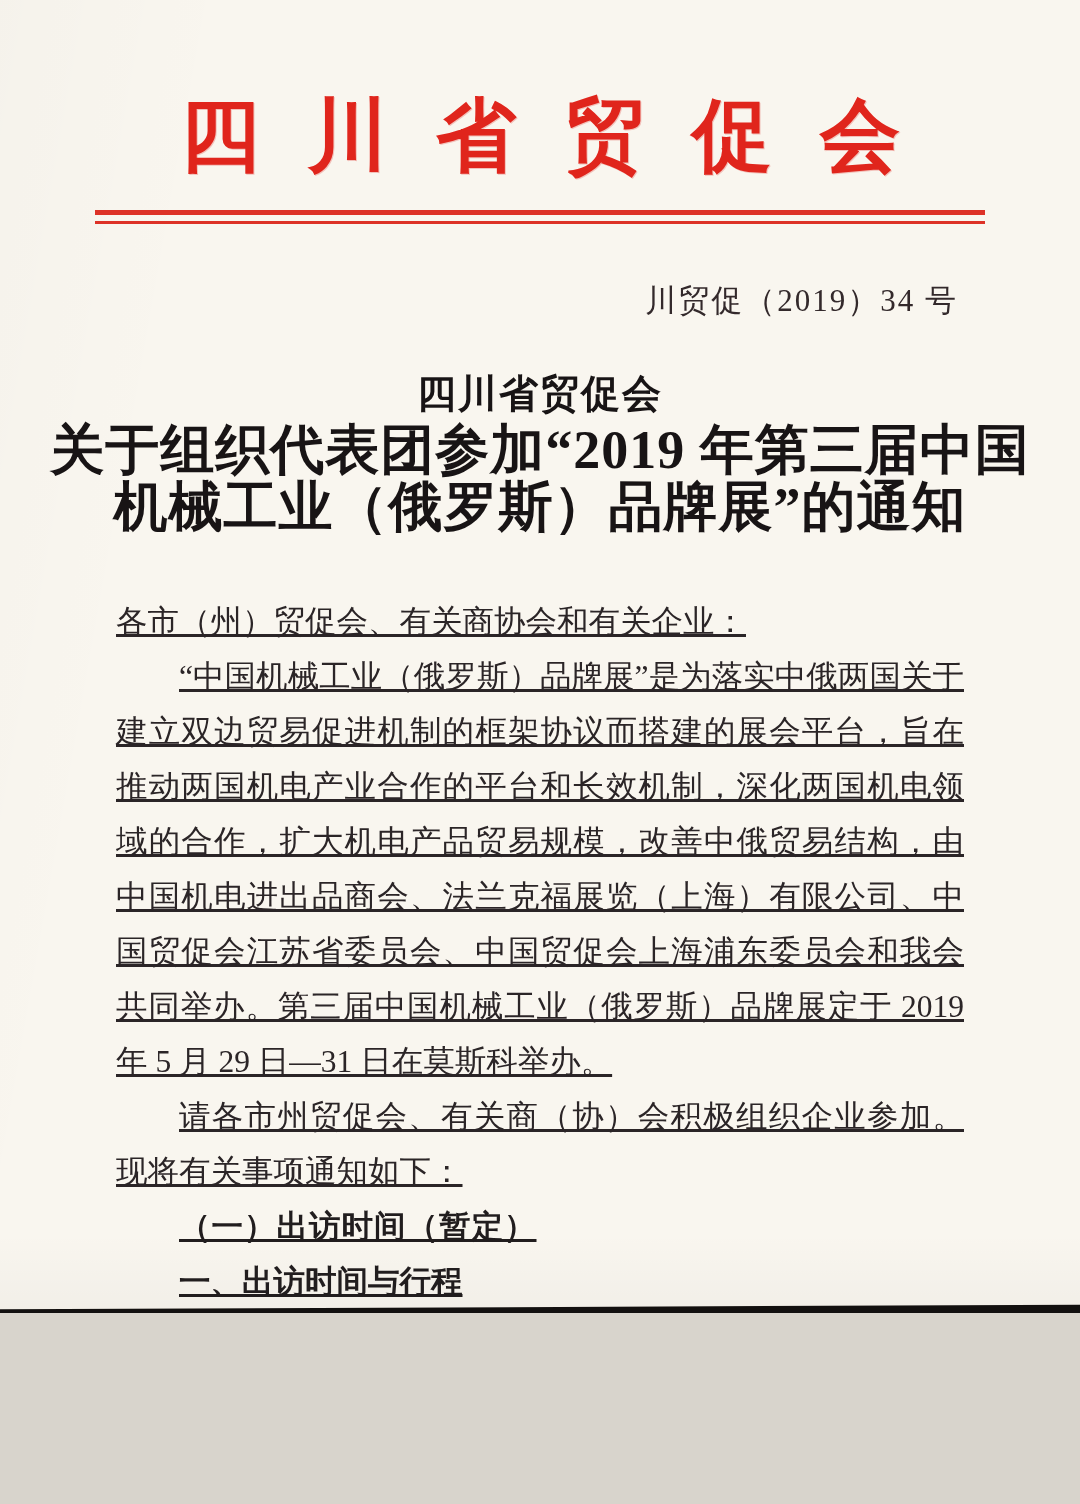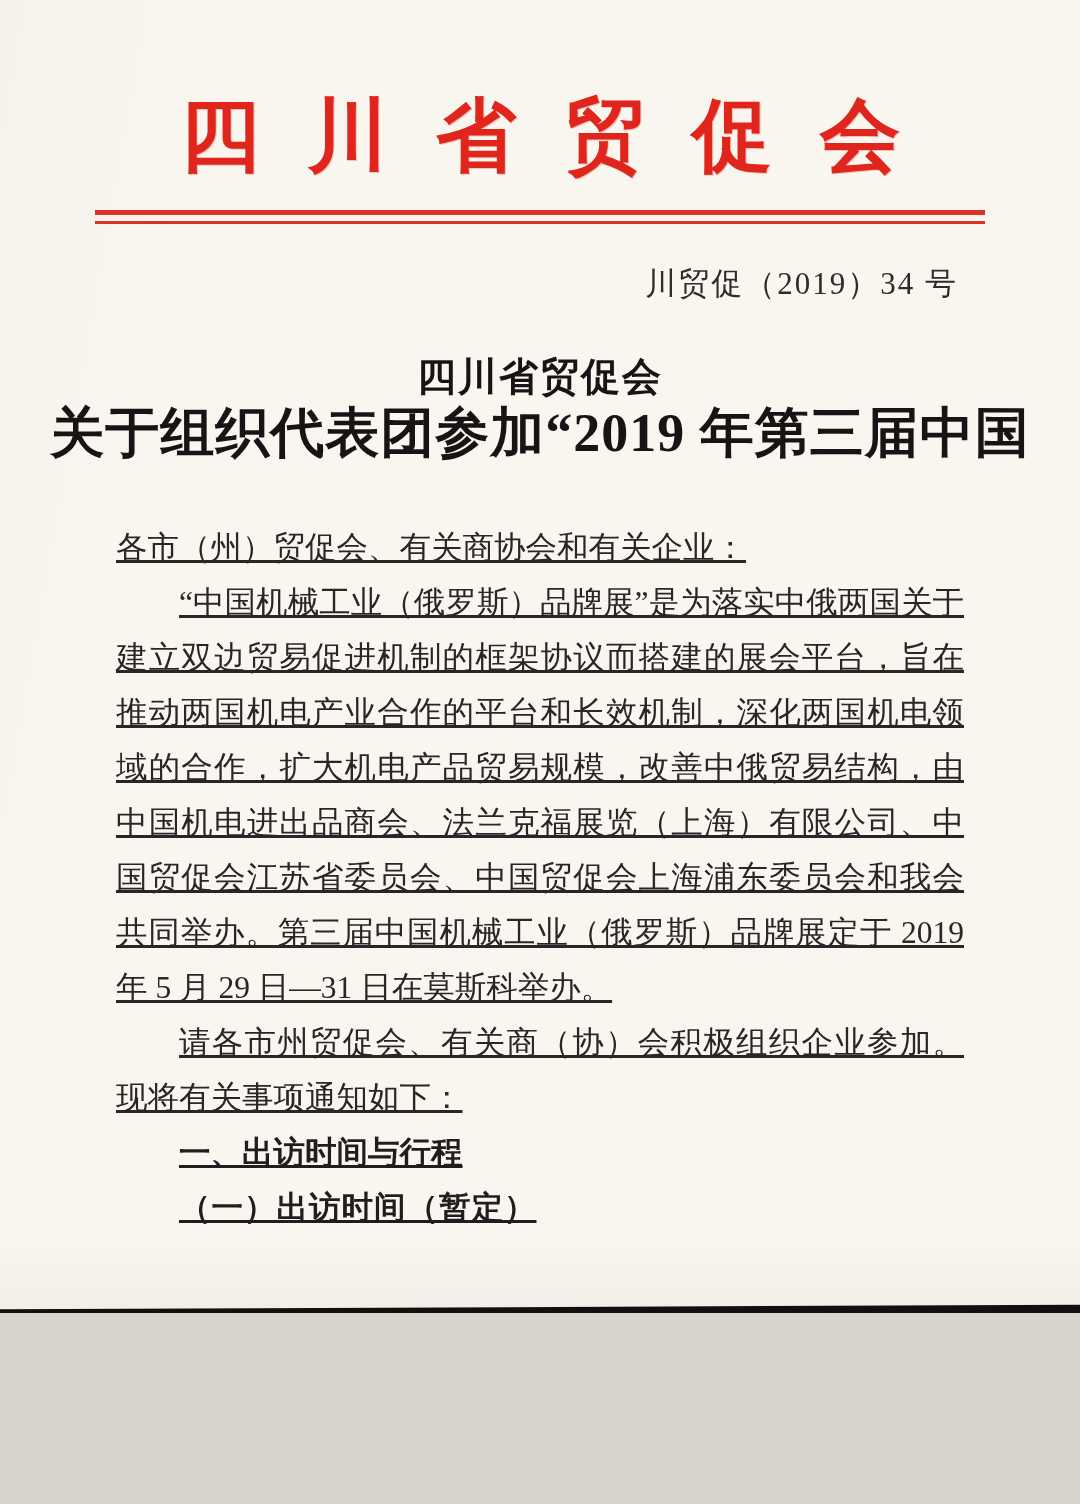--- a/index.html
+++ b/index.html
@@ -30,21 +30,21 @@
     padding-left: 48px; 
     white-space: nowrap;
     text-shadow: 1px 1px 0 rgba(224,37,28,0.25);
   }
   .rule { margin-left: 95px; width: 890px; background: var(--color-rule-red, #dd3227); }
   .rule-header-thick { margin-top: 28px; height: 5px; }
   .rule-header-thin  { margin-top: 6px;  height: 3px; }
 
   
   .doc-number {
-    margin-top: 39px;
+    margin-top: 56px;
     padding-right: 122px;
     text-align: right;
     font-size: 31px;
     letter-spacing: 2px;
     color: #33292b;
   }
 
   
   .title-block {
     margin-top: 44px;
@@ -109,28 +109,29 @@
     <div class="org-name">四川省贸促会</div>
     <div class="rule rule-header-thick"></div>
     <div class="rule rule-header-thin"></div>
   </div>
 
   <div class="doc-number">川贸促（2019）34 号</div>
 
   <div class="title-block">
     <div class="title-line1">四川省贸促会</div>
     <div class="title-line2">关于组织代表团参加“2019 年第三届中国</div>
+    <div class="title-line3">机械工业（俄罗斯）品牌展”的通知</div>
   </div>
 
   <div class="body-block">
     <p>各市（州）贸促会、有关商协会和有关企业：</p>
     <p class="indent">“中国机械工业（俄罗斯）品牌展”是为落实中俄两国关于建立双边贸易促进机制的框架协议而搭建的展会平台，旨在推动两国机电产业合作的平台和长效机制，深化两国机电领域的合作，扩大机电产品贸易规模，改善中俄贸易结构，由中国机电进出品商会、法兰克福展览（上海）有限公司、中国贸促会江苏省委员会、中国贸促会上海浦东委员会和我会共同举办。第三届中国机械工业（俄罗斯）品牌展定于 2019 年 5 月 29 日—31 日在莫斯科举办。</p>
     <p class="indent">请各市州贸促会、有关商（协）会积极组织企业参加。现将有关事项通知如下：</p>
+    <p class="indent heading-kai">（一）出访时间（暂定）</p>
     <p class="indent heading-hei">一、出访时间与行程</p>
-    <p class="indent heading-kai">（一）出访时间（暂定）</p>
   </div>
 
   <div class="footer">
     <div class="rule rule-footer-thin"></div>
     <div class="rule rule-footer-thick"></div>
     <div class="page-number">- 1 -</div>
   </div>
 
   <div class="scan-edge"></div>
 

